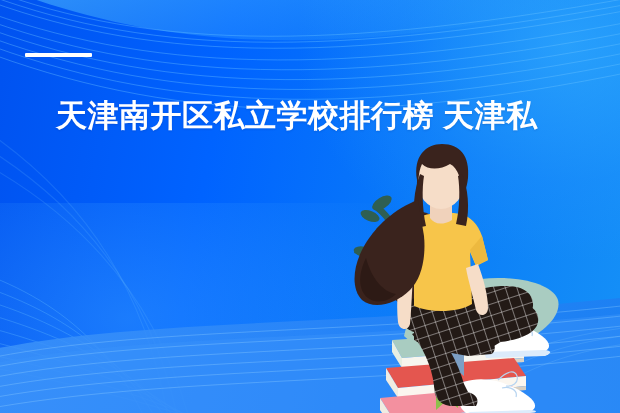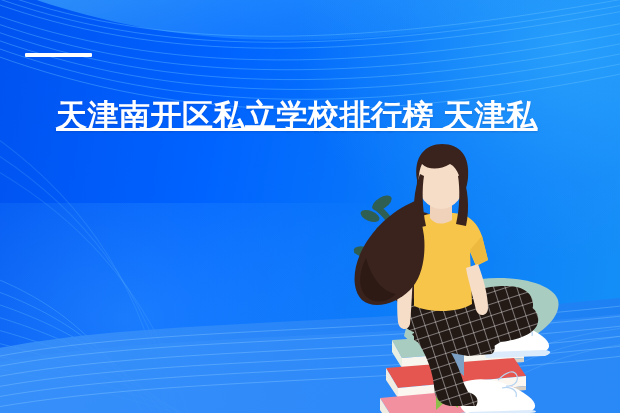--- a/index.html
+++ b/index.html
@@ -63,21 +63,20 @@
     left: 56px;
     top: 97px;
     width: 520px;
     color: #ffffff;
     font-size: 31px;
     font-weight: bold;
     letter-spacing: 0.5px;
     line-height: 1.25;
     white-space: nowrap;
     text-shadow: 0 1px 2px rgba(0,35,110,0.18);
-    text-decoration: underline;
   }
 
   
   .illustration {
     position: absolute;
     left: 318px;
     top: 140px;
     width: 302px;
     height: 273px;
   }

